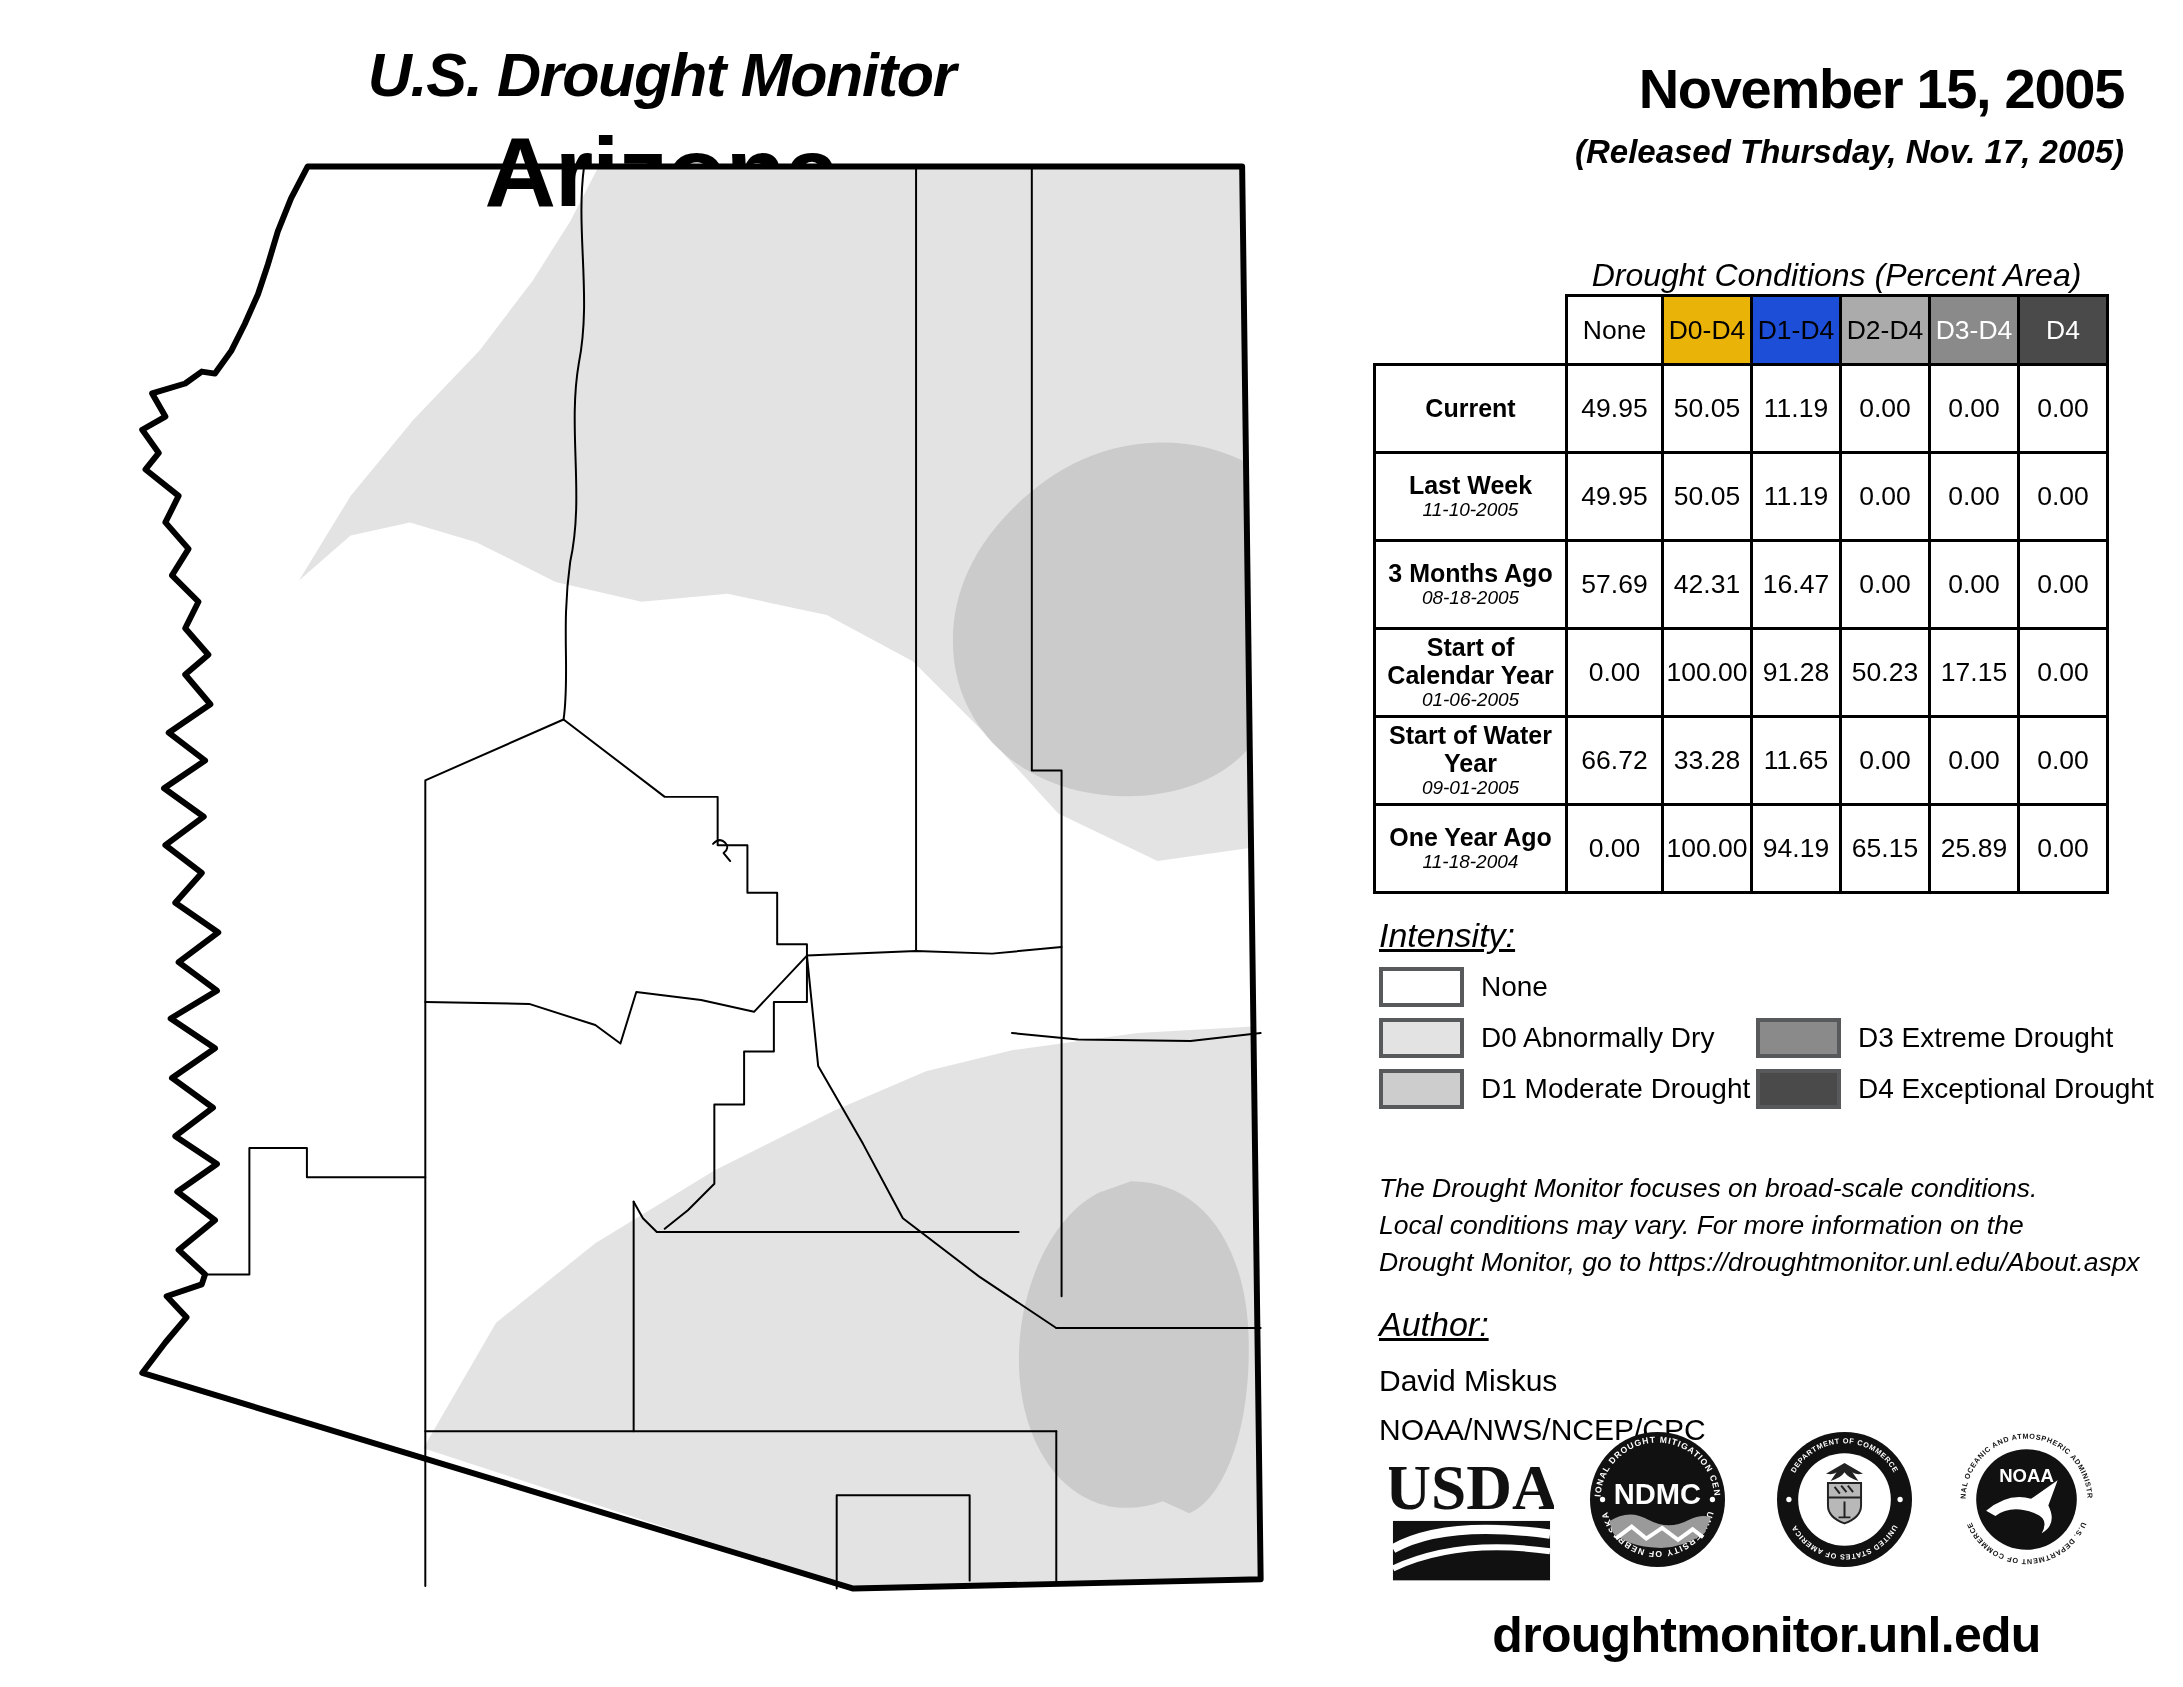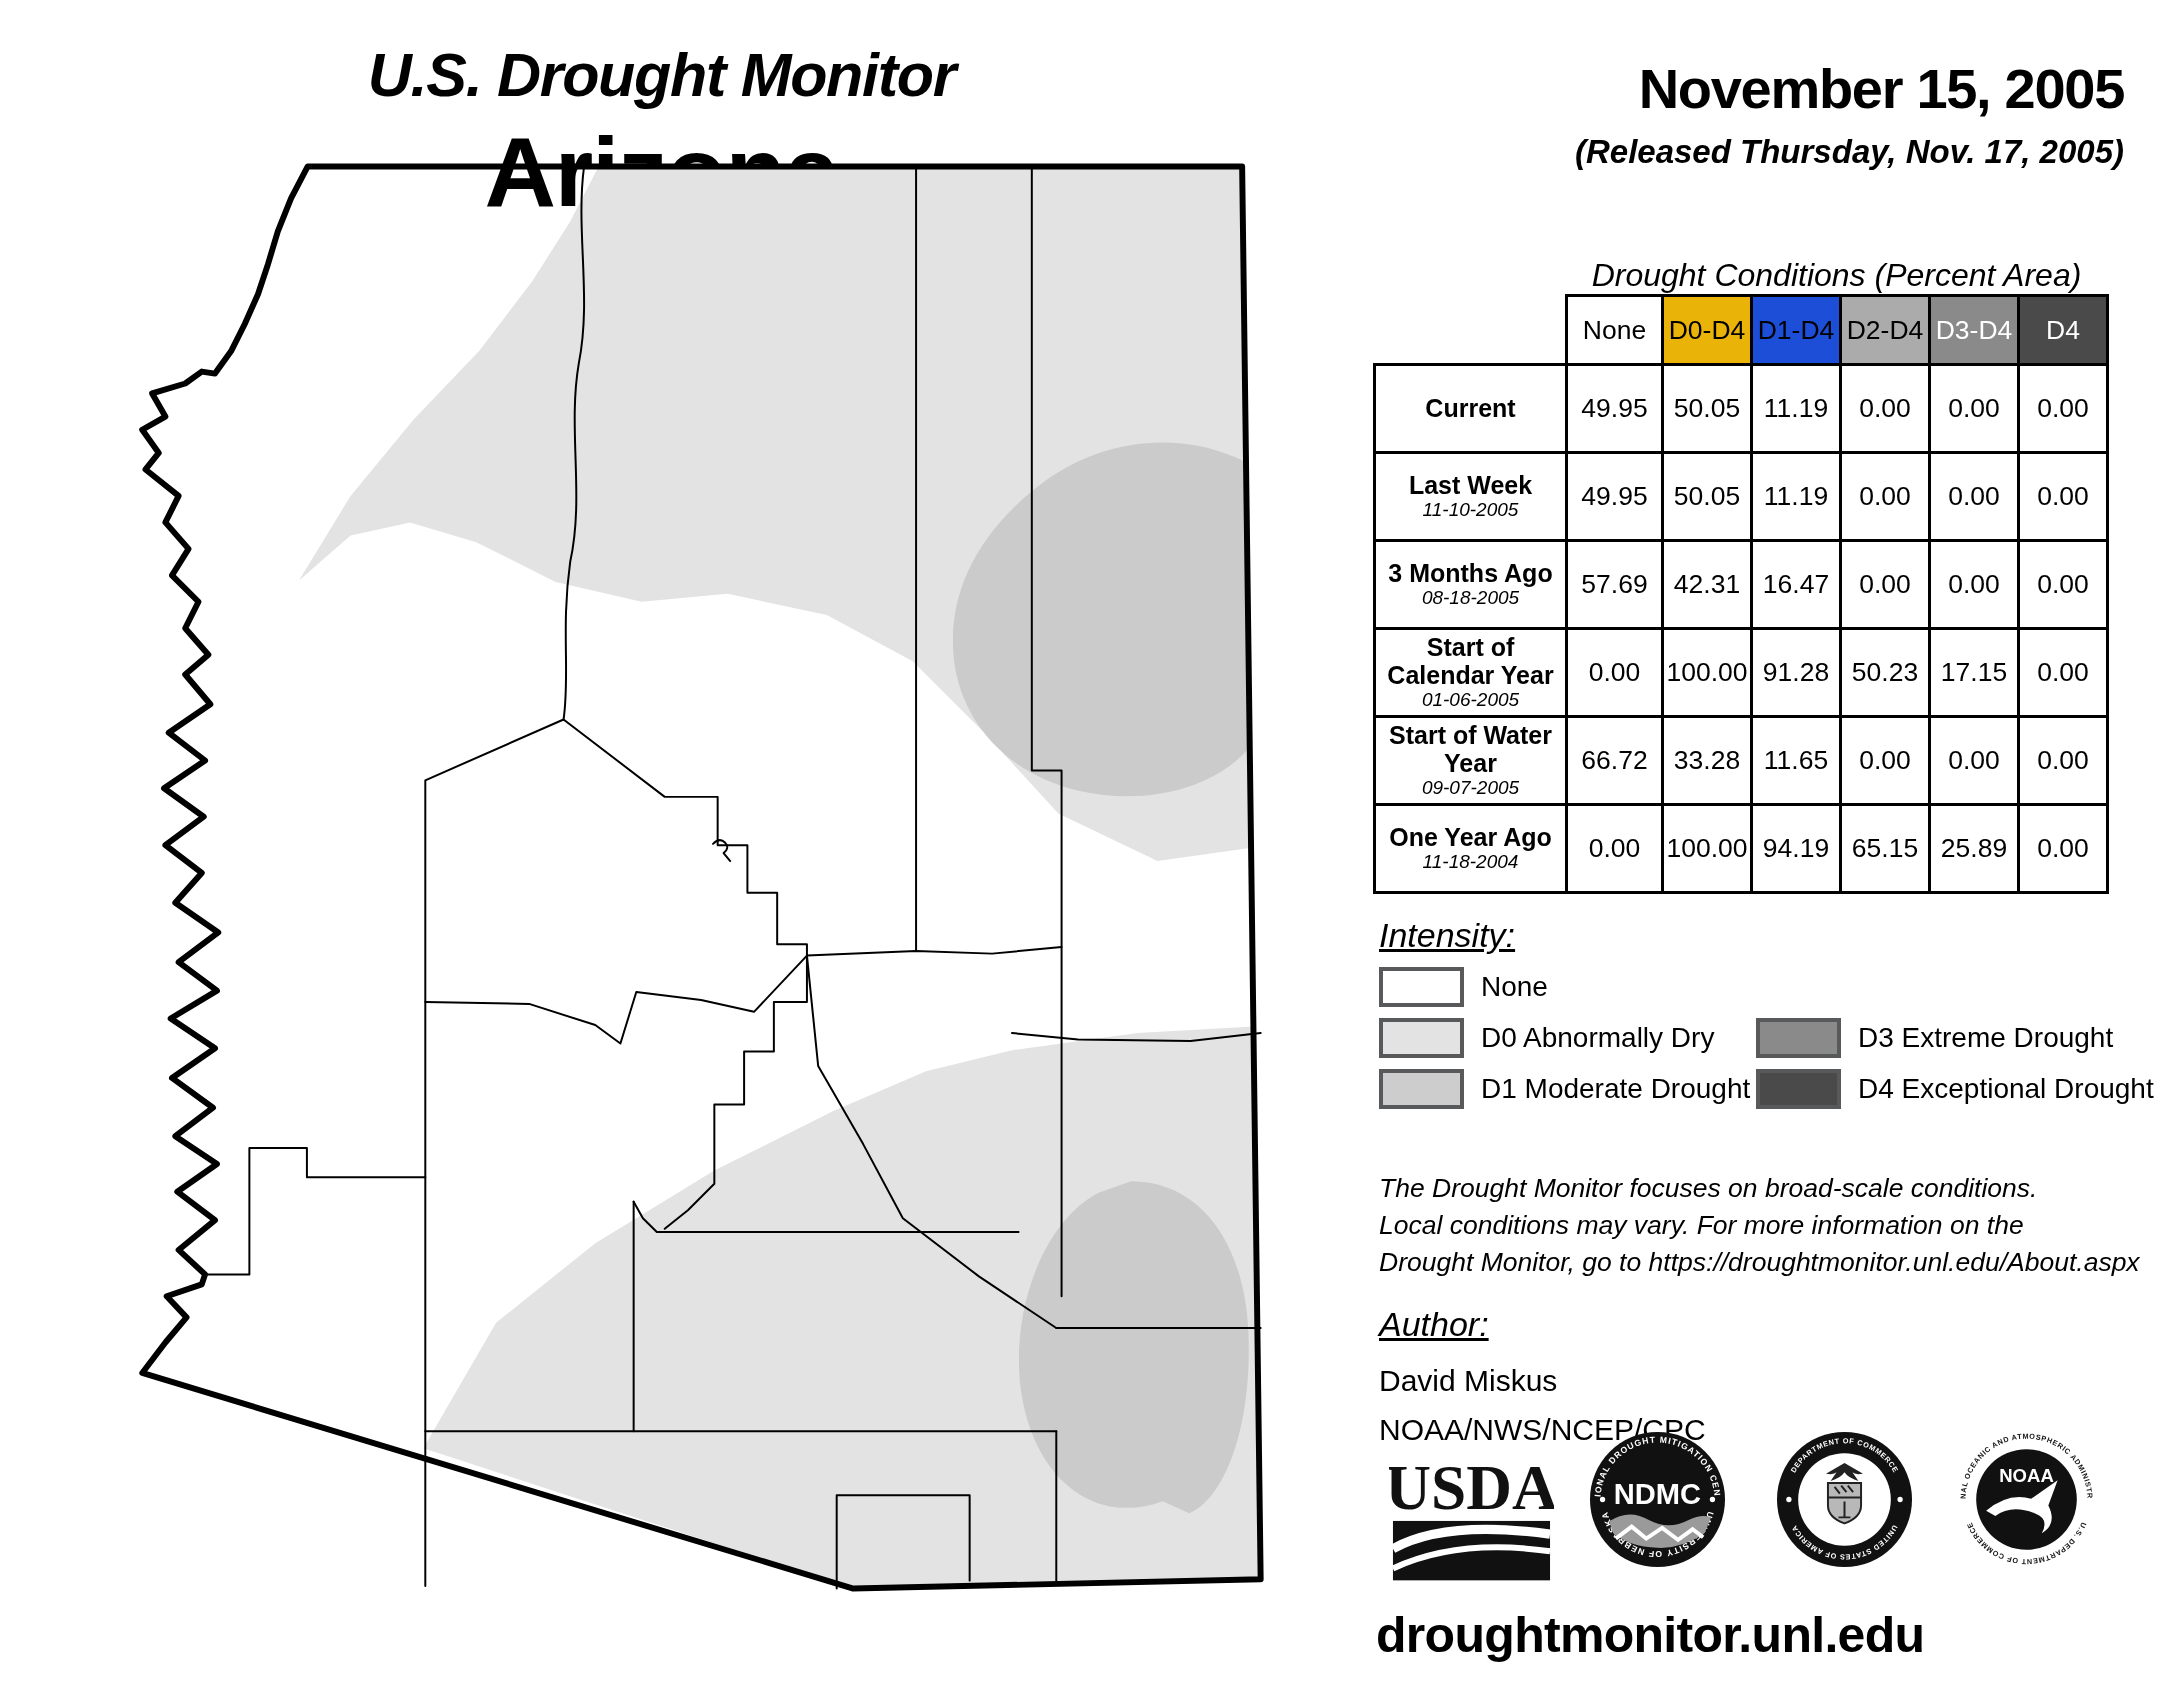--- a/index.html
+++ b/index.html
@@ -32,21 +32,21 @@
   .legend-swatch{width:85px;height:40px;border:4px solid #58595b;box-sizing:border-box;
     flex:none;}
   .legend-label{font-size:28px;margin-left:17px;white-space:nowrap;}
   
   .disclaimer{left:1379px;top:1170px;font-size:26.5px;font-style:italic;line-height:1.4;}
   .author-heading{left:1379px;top:1305px;font-size:34px;font-style:italic;
     text-decoration:underline;}
   .author-name{left:1379px;top:1364px;font-size:30px;}
   .author-org{left:1379px;top:1413px;font-size:30px;}
   
-  .footer-url{left:1376px;top:1606px;width:781px;
+  .footer-url{left:1376px;top:1606px;width:781px;text-align:center;
     font-size:50px;font-weight:bold;letter-spacing:-0.7px;}
   .ring-text{font-size:13px;font-weight:bold;letter-spacing:1.5px;}
   .ring-text-sm{font-size:11px;font-weight:bold;letter-spacing:1px;}
 </style>
 </head>
 <body>
 
 <div class="abs title-wrap">
   <div class="title-monitor">U.S. Drought Monitor</div>
   <div class="title-state">Arizona</div>
@@ -159,21 +159,21 @@
       <td>0.00</td>
       <td>100.00</td>
       <td>91.28</td>
       <td>50.23</td>
       <td>17.15</td>
       <td>0.00</td>
     </tr>
     <tr>
       <td>
           <div class="row-label">Start of Water Year</div>
-          <div class="row-date">09-07-2005</div>
+          <div class="row-date">09-01-2005</div>
         </td>
       <td>66.72</td>
       <td>33.28</td>
       <td>11.65</td>
       <td>0.00</td>
       <td>0.00</td>
       <td>0.00</td>
     </tr>
     <tr>
       <td>

